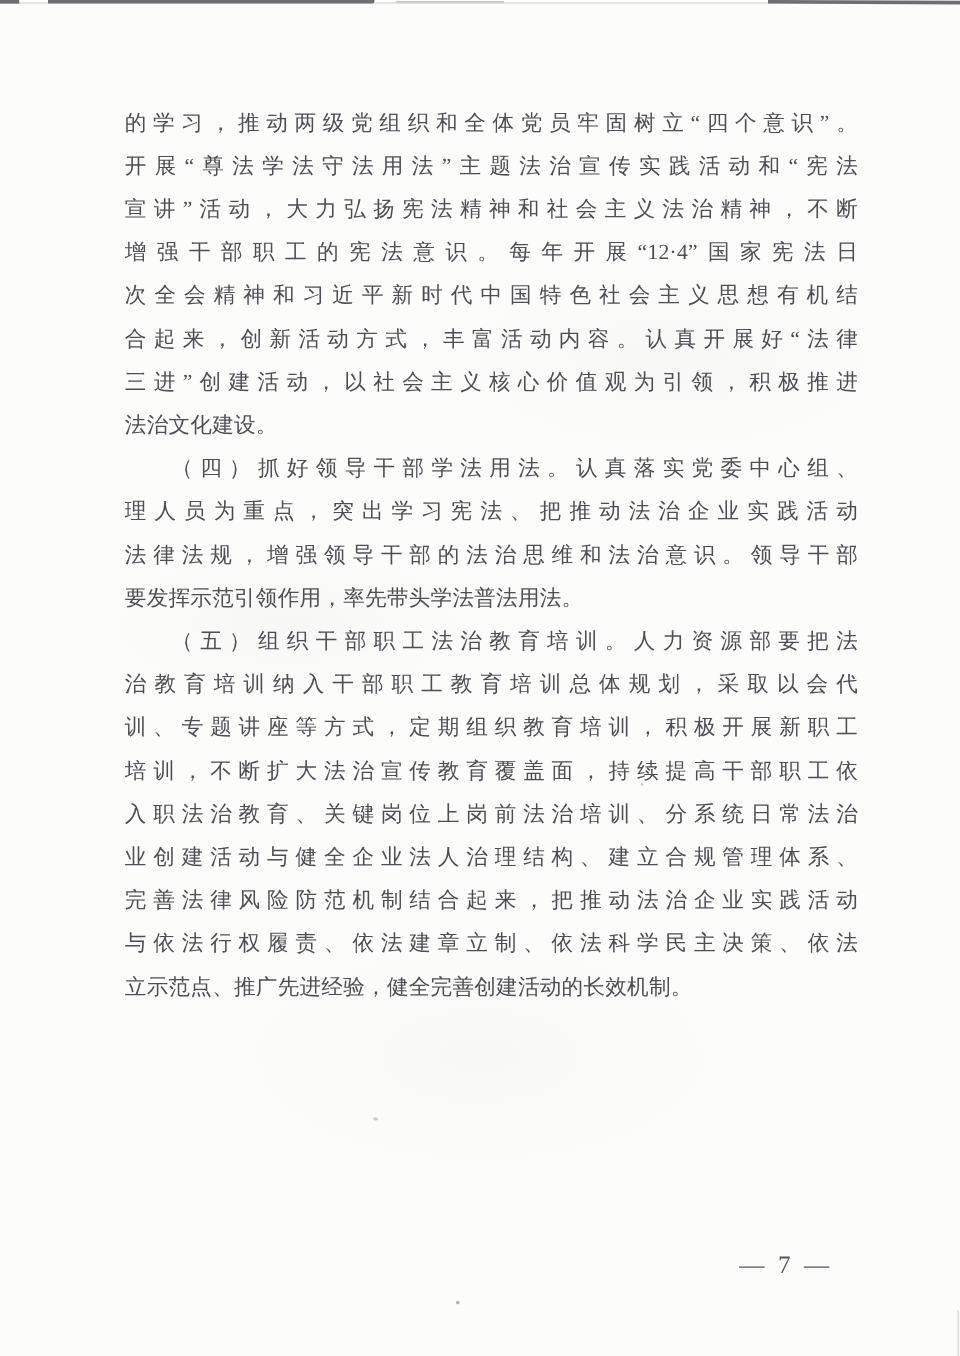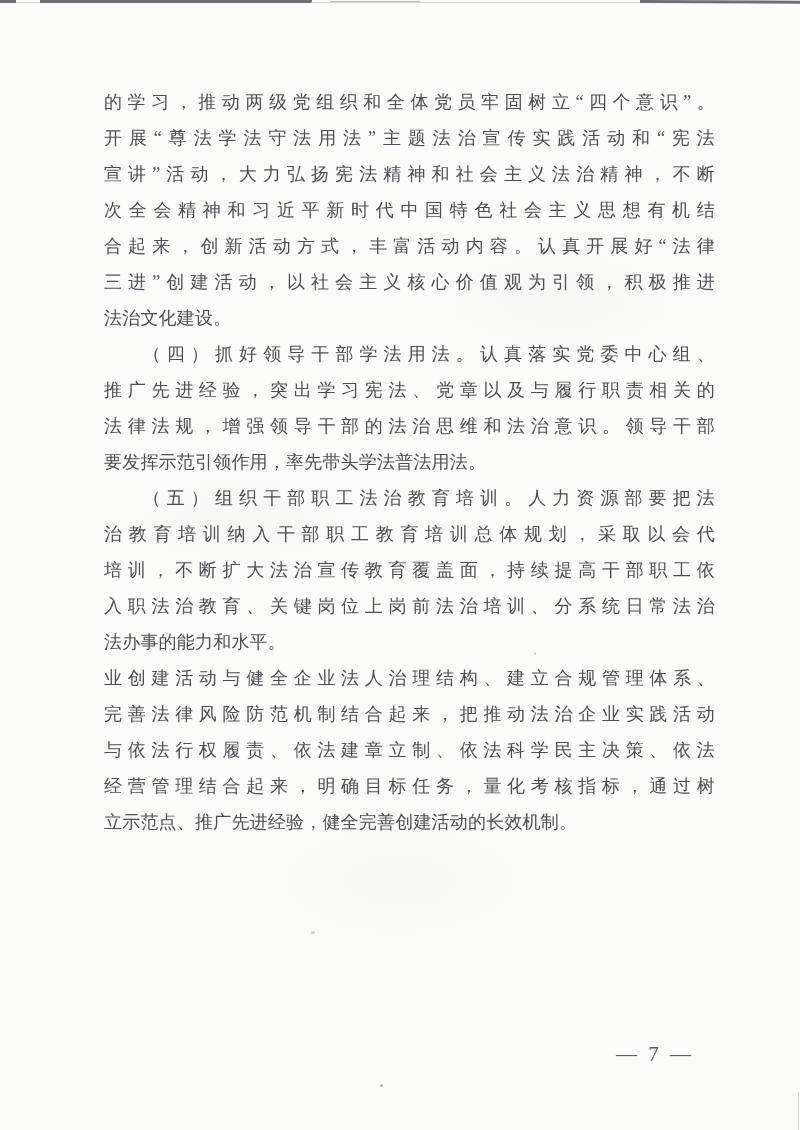--- a/index.html
+++ b/index.html
@@ -83,46 +83,46 @@
   <div class="speck s2"></div>
   <div class="speck s3"></div>
   <div class="edge-right"></div>
 
   <main class="content">
 
     <section class="paragraph">
       <p class="line">的学习，推动两级党组织和全体党员牢固树立“四个意识”。</p>
       <p class="line">开展“尊法学法守法用法”主题法治宣传实践活动和“宪法</p>
       <p class="line">宣讲”活动，大力弘扬宪法精神和社会主义法治精神，不断</p>
+      <p class="line">增强干部职工的宪法意识。每年开展“12·4”国家宪法日</p>
       <p class="line">次全会精神和习近平新时代中国特色社会主义思想有机结</p>
       <p class="line">合起来，创新活动方式，丰富活动内容。认真开展好“法律</p>
       <p class="line">三进”创建活动，以社会主义核心价值观为引领，积极推进</p>
       <p class="line end">法治文化建设。</p>
     </section>
 
     <section class="paragraph">
       <p class="line indent">（四）抓好领导干部学法用法。认真落实党委中心组、</p>
-      <p class="line">推广先进经验，突出学习宪法、党章以及与履行职责相关的</p>
+      <p class="line">理人员为重点，突出学习宪法、把推动法治企业实践活动</p>
       <p class="line">法律法规，增强领导干部的法治思维和法治意识。领导干部</p>
       <p class="line end">要发挥示范引领作用，率先带头学法普法用法。</p>
     </section>
 
     <section class="paragraph">
       <p class="line indent">（五）组织干部职工法治教育培训。人力资源部要把法</p>
       <p class="line">治教育培训纳入干部职工教育培训总体规划，采取以会代</p>
+      <p class="line">训、专题讲座等方式，定期组织教育培训，积极开展新职工</p>
       <p class="line">培训，不断扩大法治宣传教育覆盖面，持续提高干部职工依</p>
       <p class="line">入职法治教育、关键岗位上岗前法治培训、分系统日常法治</p>
-      <p class="line end">法办事的能力和水平。</p>
     </section>
 
     <section class="paragraph">
       <p class="line">业创建活动与健全企业法人治理结构、建立合规管理体系、</p>
       <p class="line">完善法律风险防范机制结合起来，把推动法治企业实践活动</p>
       <p class="line">与依法行权履责、依法建章立制、依法科学民主决策、依法</p>
-      <p class="line">经营管理结合起来，明确目标任务，量化考核指标，通过树</p>
       <p class="line end">立示范点、推广先进经验，健全完善创建活动的长效机制。</p>
     </section>
 
   </main>
 
   <div class="page-number">— 7 —</div>
 
 </div>
 
 </body></html>

